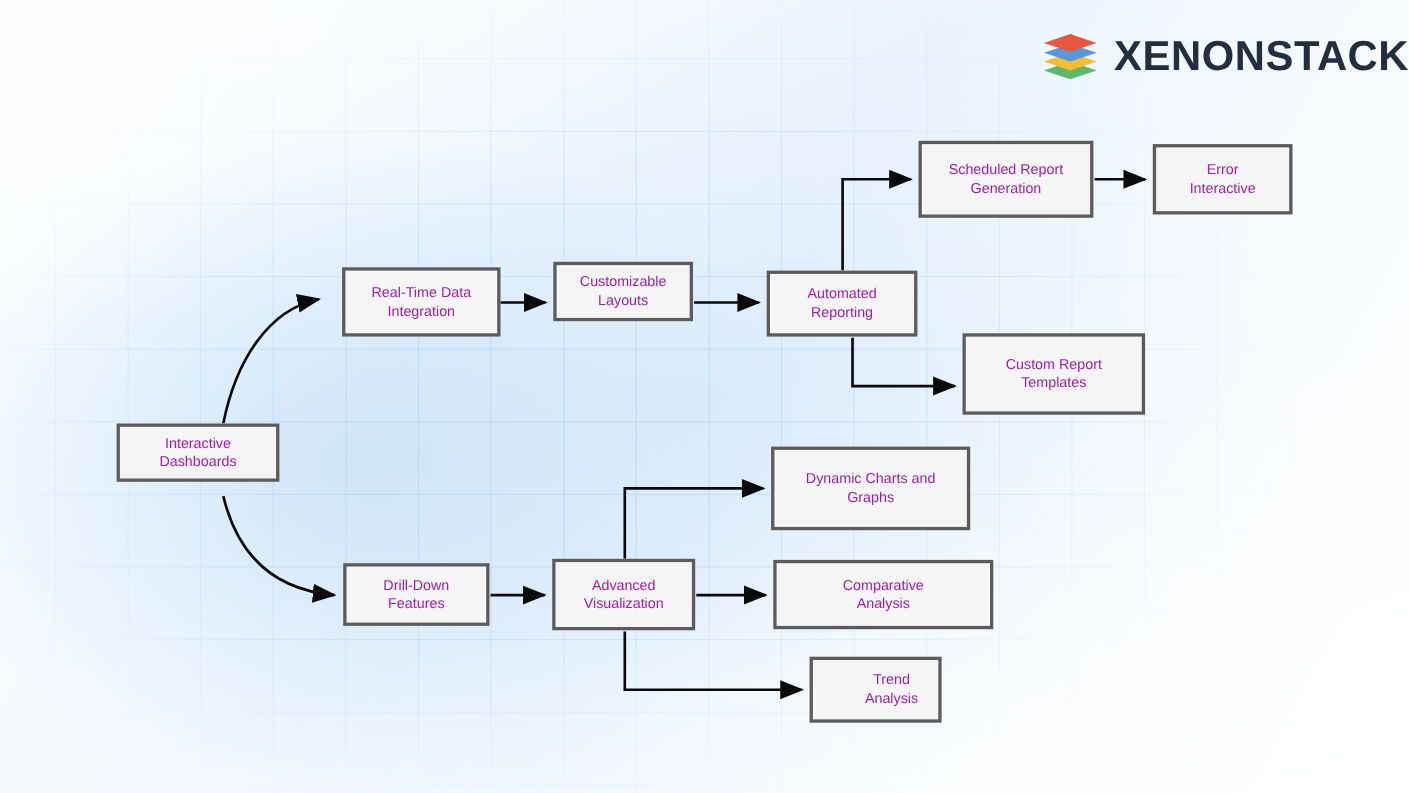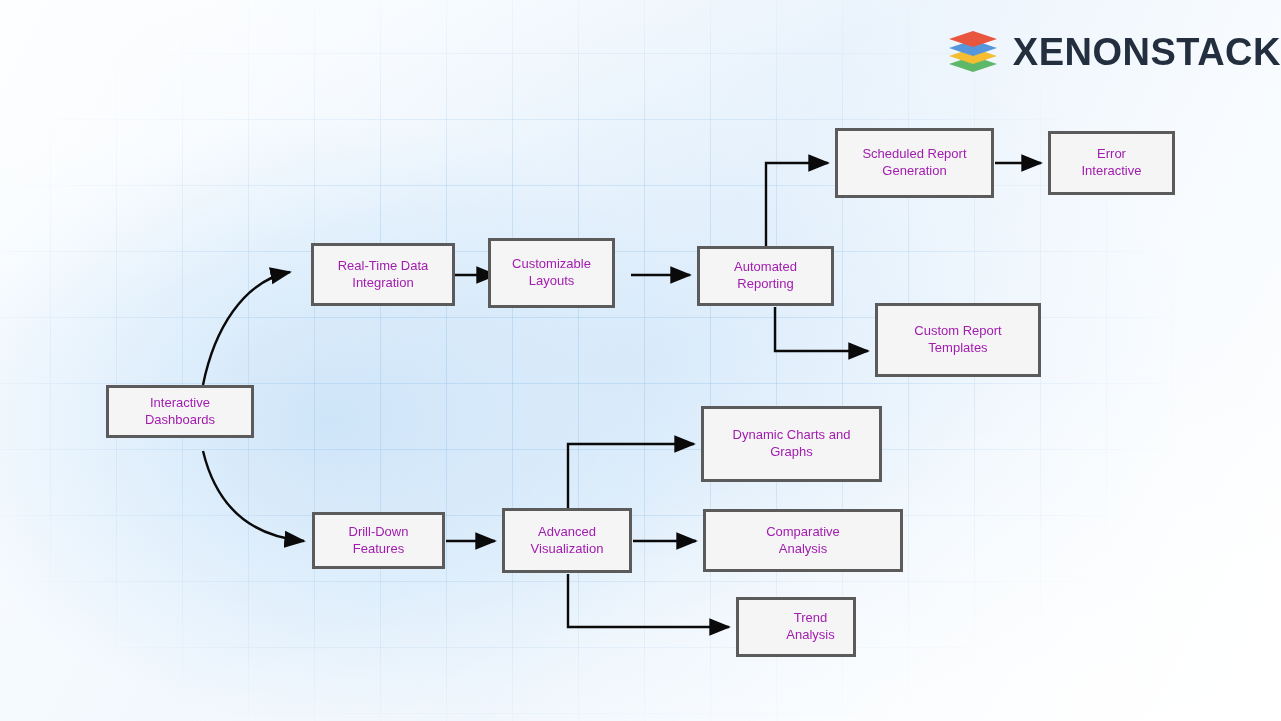--- a/index.html
+++ b/index.html
@@ -135,21 +135,21 @@
         <path d="M 633 541 L 696 541"></path>
 
         <path d="M 568 574 L 568 627 L 729 627"></path>
       </g>
     </svg>
 
     <div class="node" style="left:106px;  top:385px; width:148px; height:53px;">Interactive
 Dashboards</div>
     <div class="node" style="left:311px;  top:243px; width:144px; height:63px;">Real-Time Data
 Integration</div>
-    <div class="node" style="left:488px;  top:238px; width:127px; height:70px;">Customizable
+    <div class="node" style="left:503px;  top:238px; width:127px; height:54px;">Customizable
 Layouts</div>
     <div class="node" style="left:697px;  top:246px; width:137px; height:60px;">Automated
 Reporting</div>
     <div class="node" style="left:835px;  top:128px; width:159px; height:70px;">Scheduled Report
 Generation</div>
     <div class="node" style="left:1048px; top:131px; width:127px; height:64px;">Error
 Interactive</div>
     <div class="node" style="left:875px;  top:303px; width:166px; height:74px;">Custom Report
 Templates</div>
     <div class="node" style="left:312px;  top:512px; width:133px; height:57px;">Drill-Down

